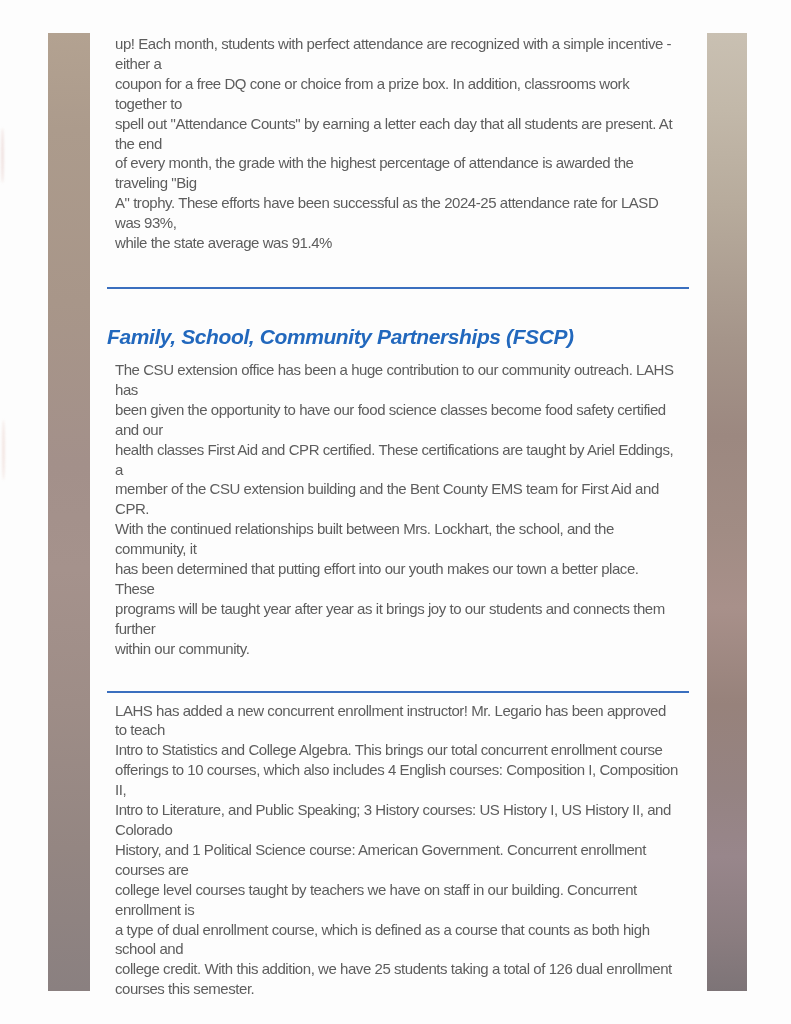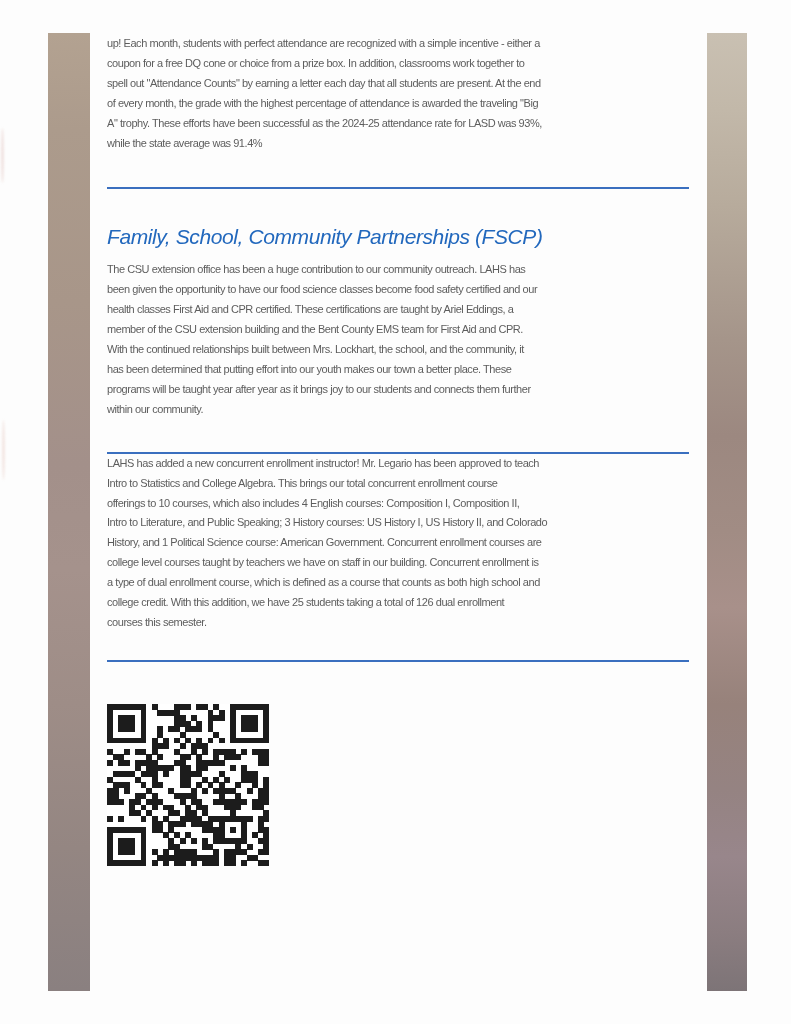--- a/index.html
+++ b/index.html
@@ -10,36 +10,36 @@
     font-family:"Liberation Sans",sans-serif;
   }
   .edge-bar{position:absolute;top:33px;height:958px;}
   .edge-bar.left{left:48px;width:42px;}
   .edge-bar.right{left:707px;width:40px;}
   .edge-artifact{position:absolute;width:3px;border-radius:50%;opacity:.45;filter:blur(1px);}
   .edge-artifact.a1{left:1px;top:128px;height:55px;background:#e3c6c2;}
   .edge-artifact.a2{left:2px;top:420px;height:60px;background:#e8cdc6;}
   .content{position:absolute;left:107px;top:0;width:582px;}
   .body-text{
-    margin:0;color:var(--body-text,#5d5d5d);
-    font-size:11px;line-height:19.9px;letter-spacing:-0.45px;
+    margin:8px;color:var(--body-text,#5d5d5d);
+    font-size:15px;line-height:19.9px;letter-spacing:-0.45px;
     white-space:pre-line;
   }
   .intro{margin-top:34px;}
   .divider{
     border:none;margin:0;height:0;
     border-top:2px solid var(--divider-blue,#3a6fbf);
   }
   .divider.d1{margin-top:34px;}
   .divider.d2{margin-top:32px;}
   .divider.d3{margin-top:27px;}
   .section-heading{
     margin:33px 0 9px 0;
     color:var(--heading-blue,#2268bd);
-    font-size:21px;line-height:29px;font-weight:normal;font-style:italic;
+    font-size:21px;line-height:29px;font-weight:bold;font-style:italic;
     letter-spacing:-0.4px;
   }
   .footer-row{
     margin-top:42px;
     display:flex;justify-content:space-between;align-items:flex-start;
   }
   .scan-note{margin-top:2px;}
   .qr{width:162px;height:162px;background:#fff;}
   .qr rect{fill:var(--qr-dark,#1c1c1c);}
 </style>

